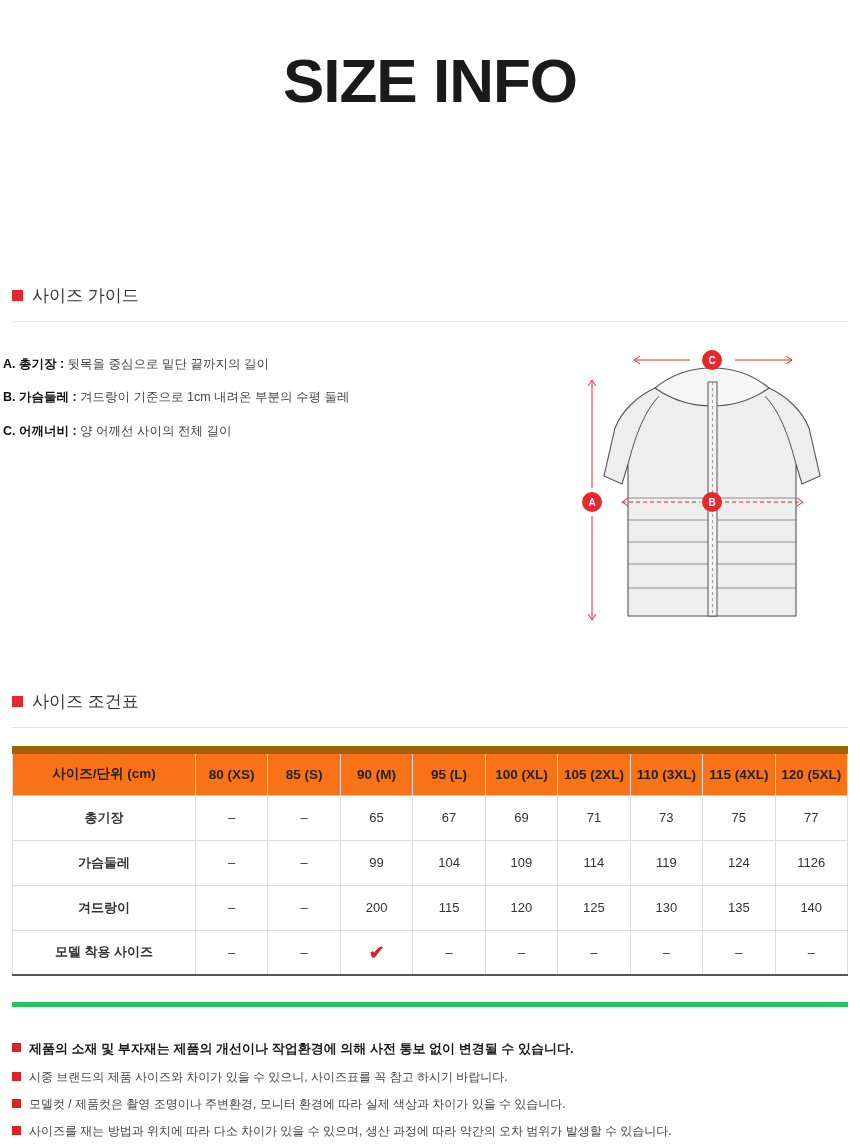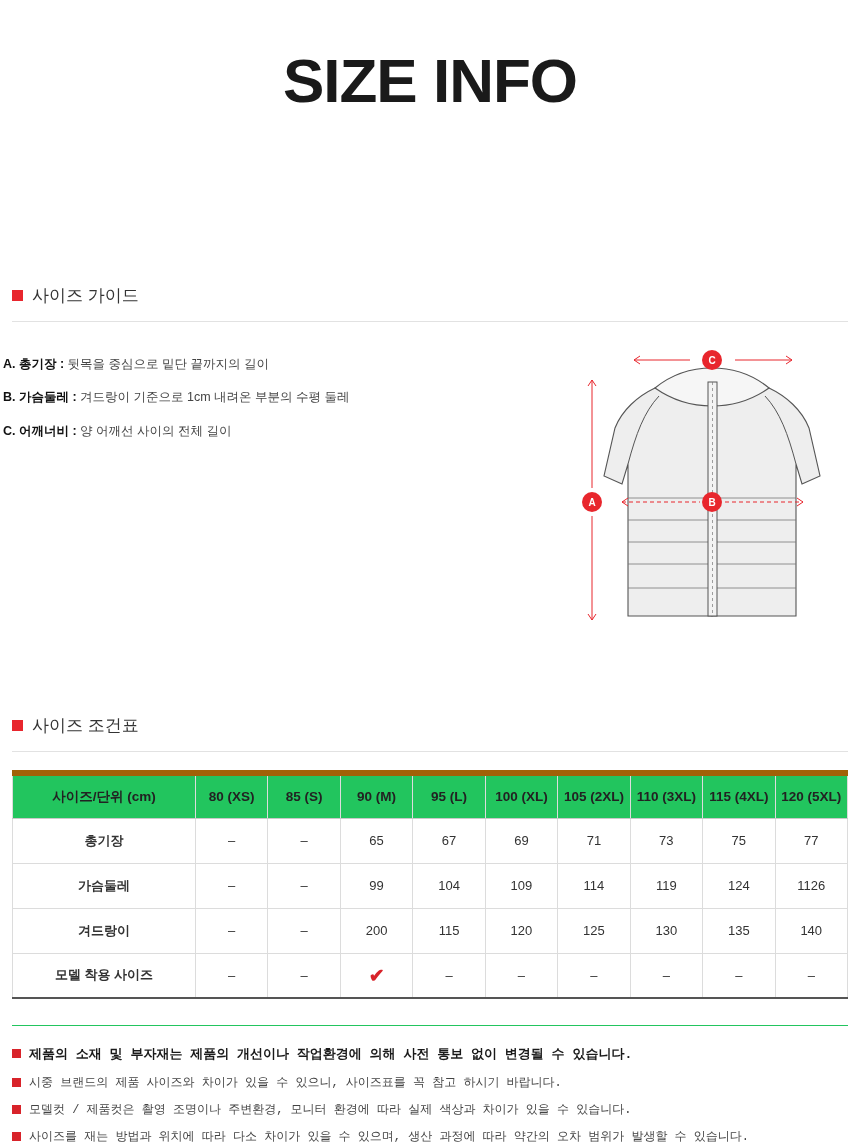--- a/index.html
+++ b/index.html
@@ -91,38 +91,37 @@
   th, td {
     border: 1px solid #dcdcdc;
     text-align: center;
     font-size: 13px;
     height: 45px;
     color: #222;
   }
   thead th {
     font-weight: bold;
     font-size: 13.5px;
-    background: #22c55e;
-    border-top: 6px solid #a16207;
+    background: #f97316;
+    border-top: 8px solid #a16207;
     border-bottom: 1px solid #c9c9c9;
   }
   thead th:first-child, tbody td:first-child {
     width: 183px;
     font-weight: bold;
   }
   tbody td { color: #333; }
   tbody tr:last-child td { border-bottom: 2px solid #555; }
   .check { color: #d8232a; font-size: 19px; font-weight: bold; }
 
   
   .notes {
     margin: 26px 12px 0 12px;
-    border-top: 1px solid #22c55e;
-    padding-top: 20px;
-    font-family: Liberation Mono, monospace;
+    border-top: 5px solid #22c55e;
+    padding-top: 33px;
   }
   .note {
     display: flex;
     align-items: flex-start;
     gap: 8px;
     font-size: 12px;
     color: #444;
     margin-bottom: 11px;
     line-height: 1.35;
   }
@@ -208,21 +207,21 @@
         <g stroke="#e8262d" stroke-width="1">
           <polyline points="68,150 62,154 68,158" fill="none"></polyline>
           <polyline points="237,150 243,154 237,158" fill="none"></polyline>
         </g>
         <circle cx="152" cy="154" r="10" fill="#e8262d"></circle>
         <text x="152" y="158" font-size="10" fill="#fff" text-anchor="middle" font-family="Liberation Sans, sans-serif" font-weight="bold">B</text>
       </svg>
     </div>
   </div>
 
-  <div style="margin-top:66px;">
+  <div style="margin-top:42px;">
     <div class="section-head">
       <span class="sq"></span>
       <span>사이즈 조건표</span>
     </div>
     <hr class="hr">
   </div>
 
   <div class="table-wrap">
     <table>
       <thead>

